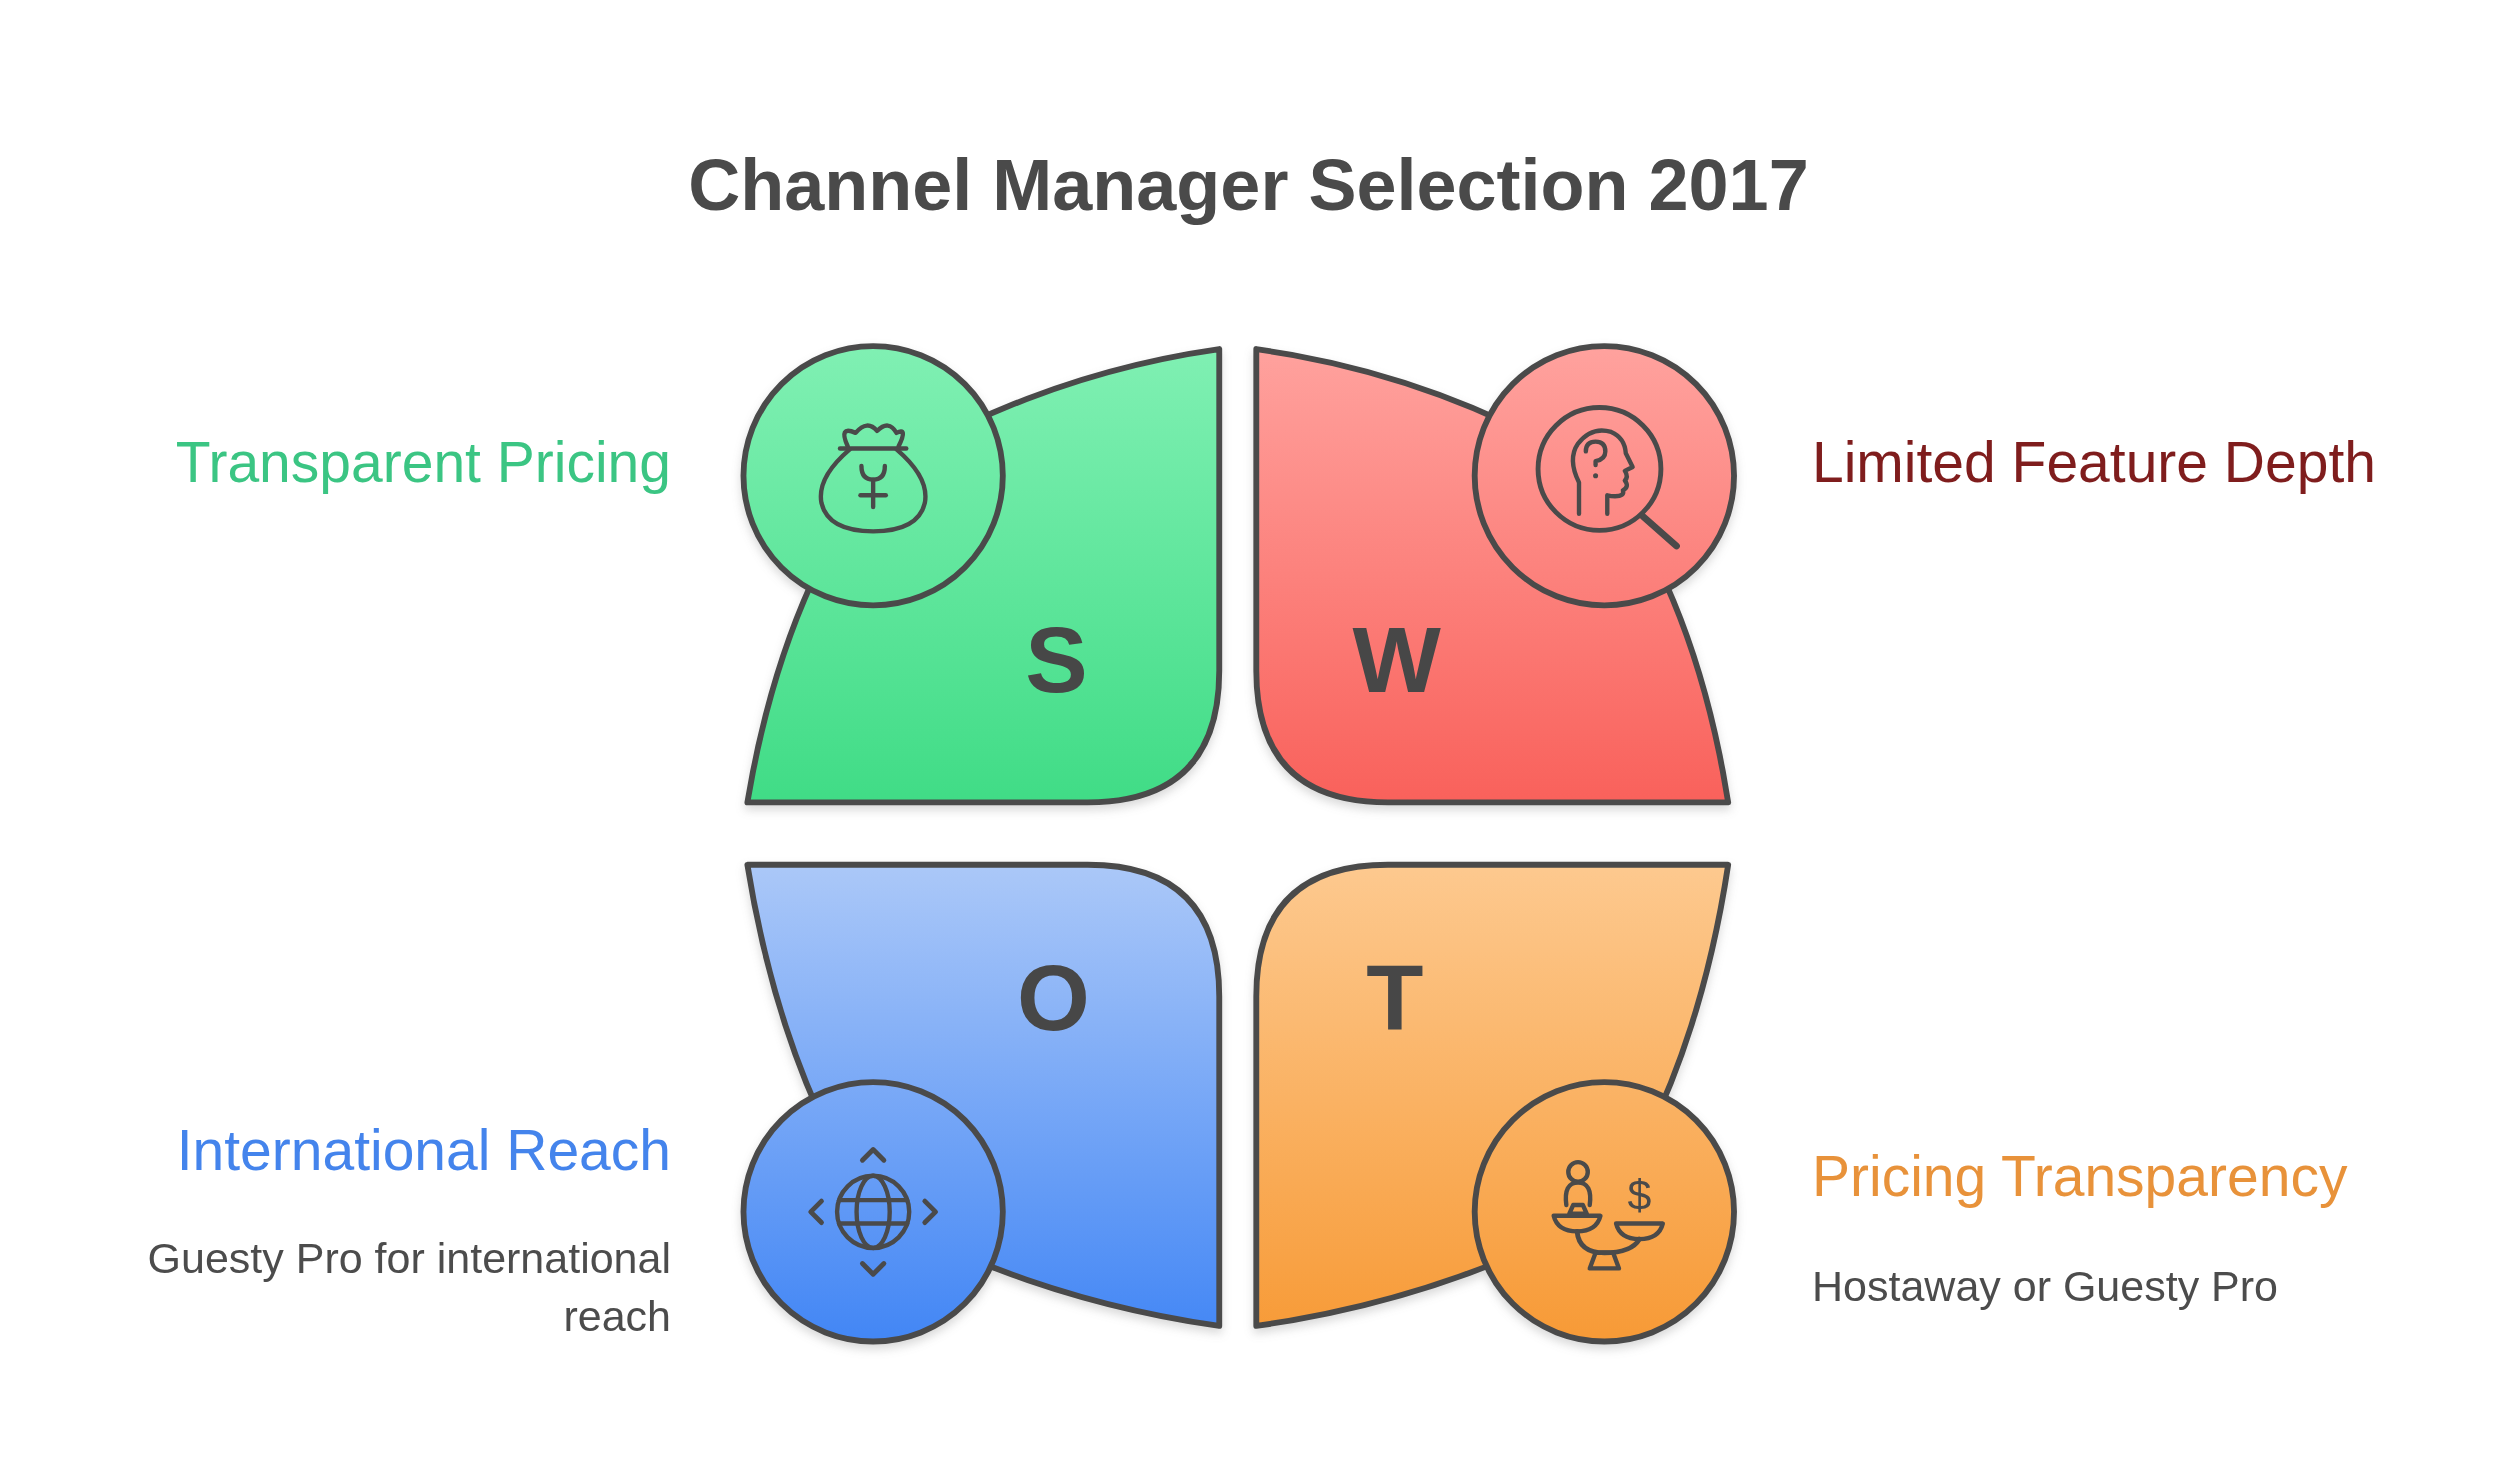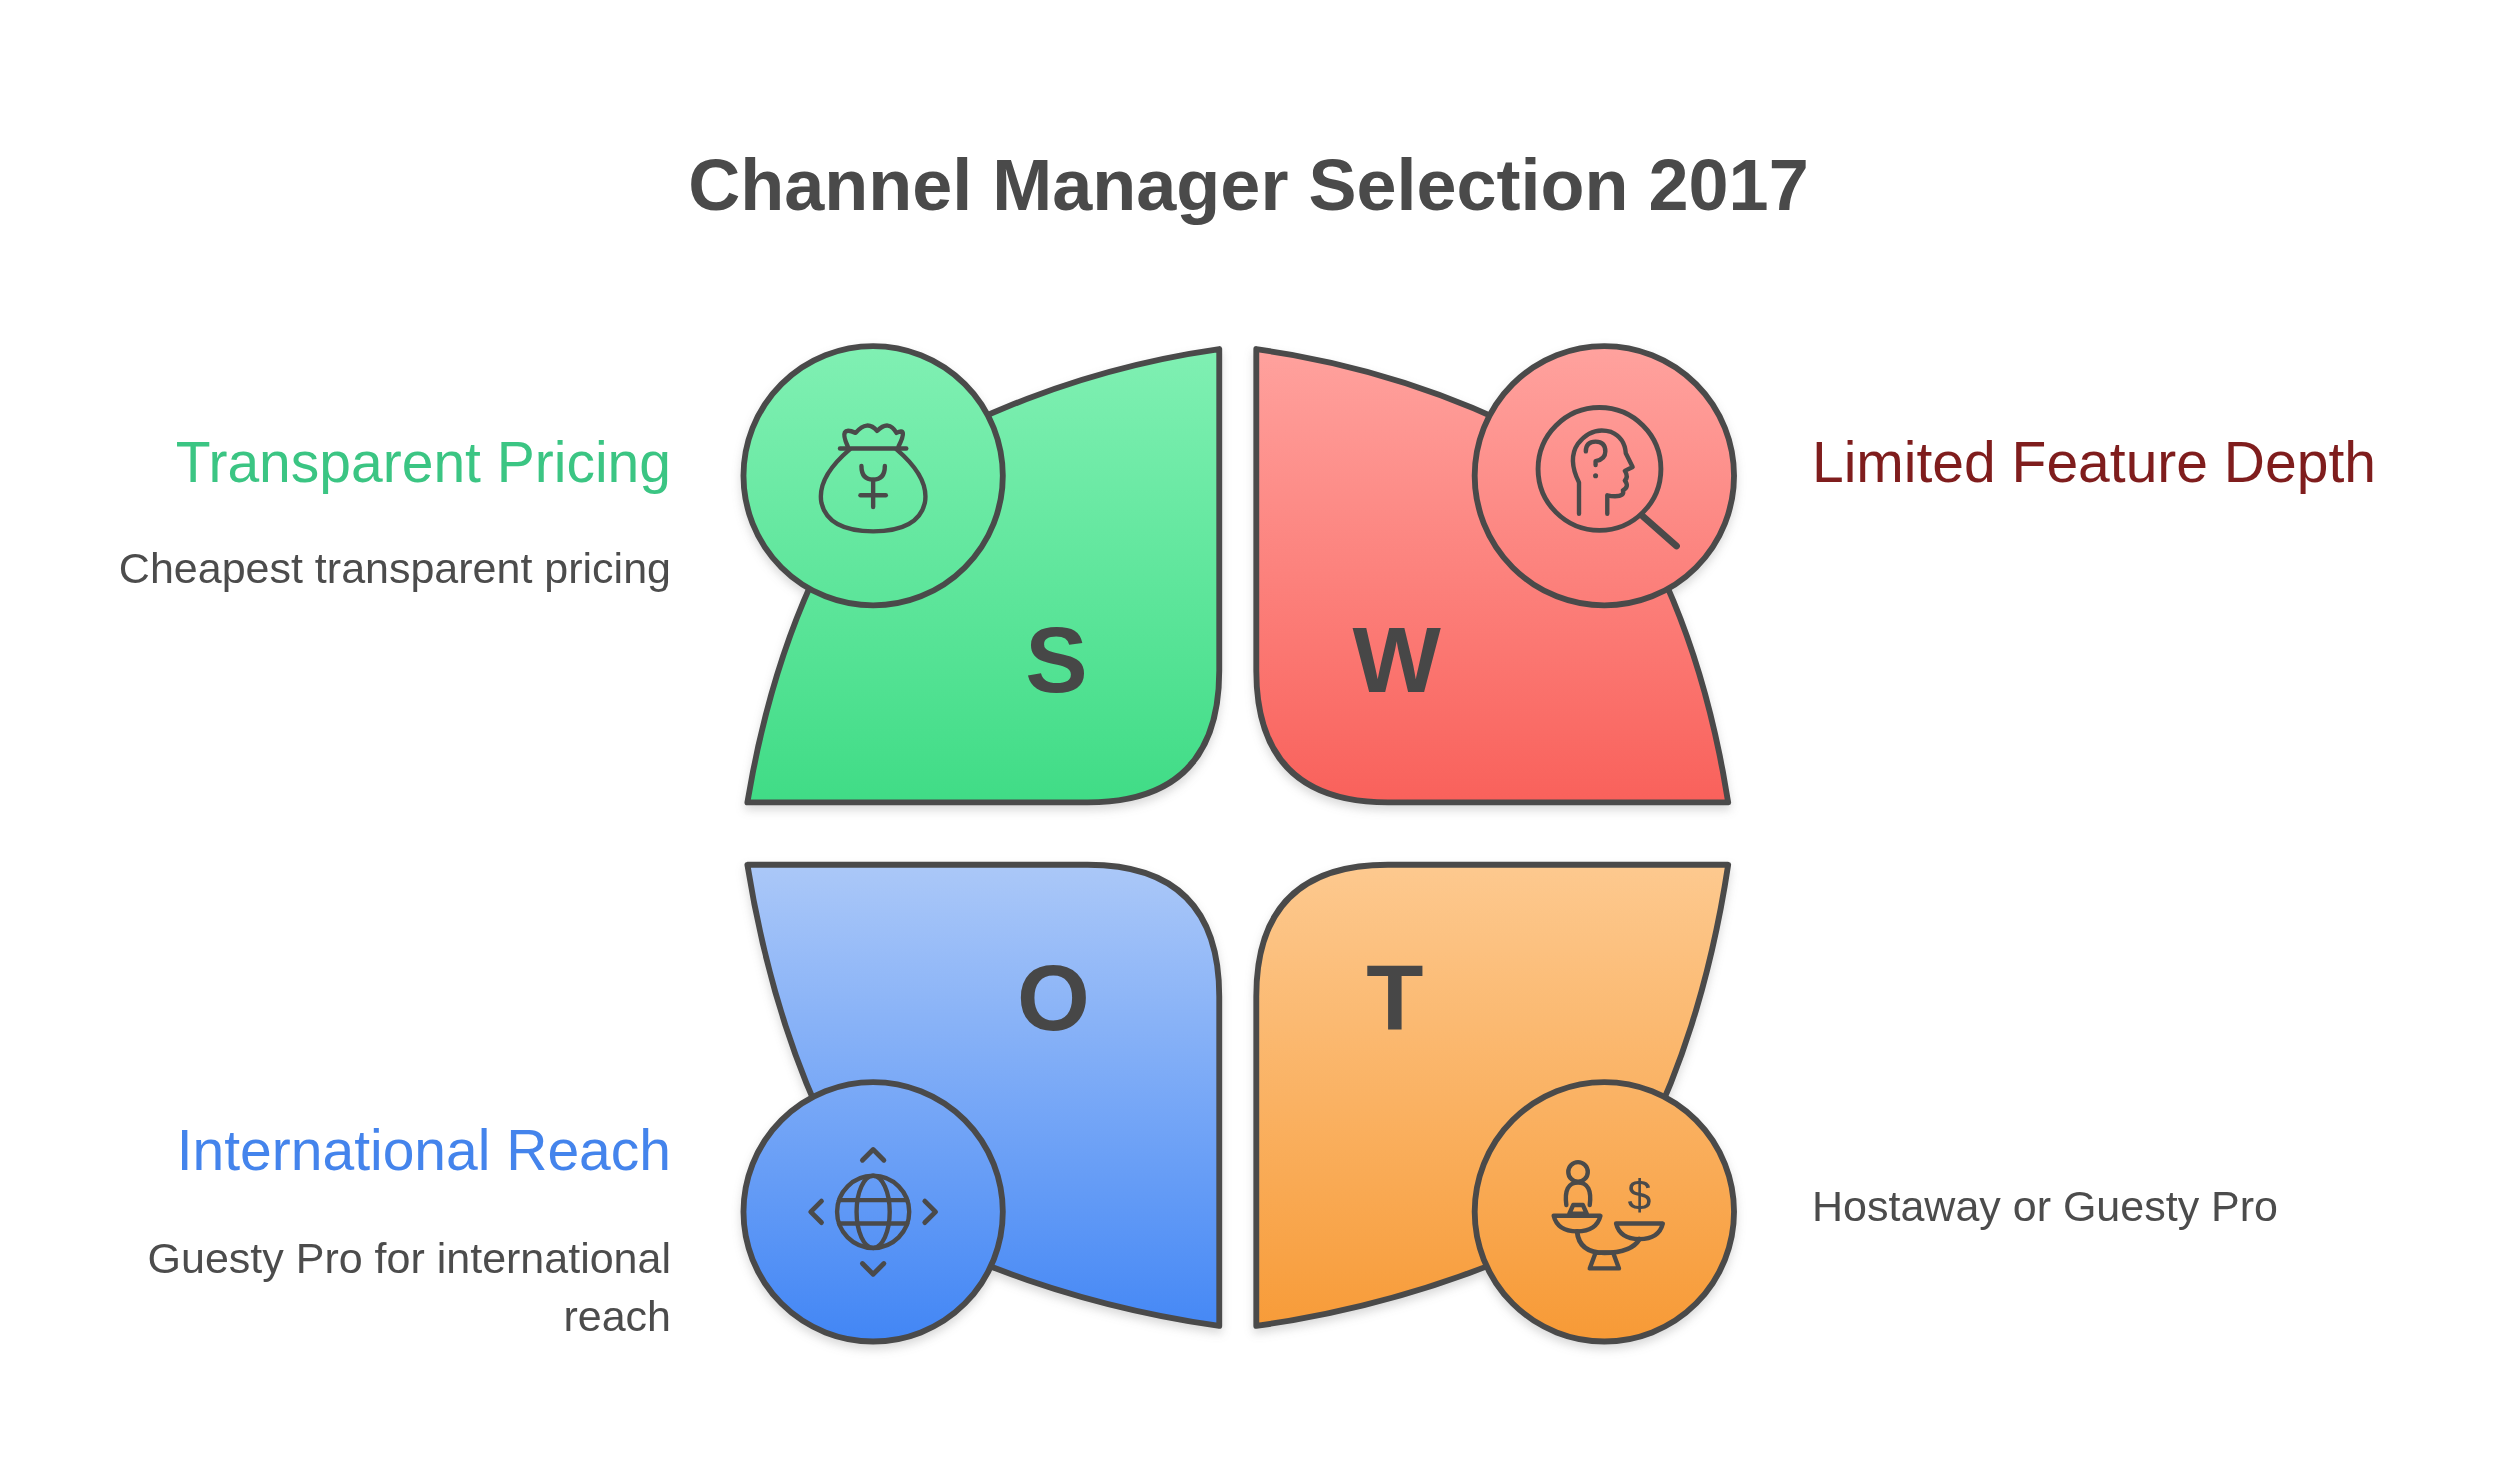--- a/index.html
+++ b/index.html
@@ -131,30 +131,30 @@
         <path d="M -28,20 Q -26,42 0,42 Q 28,42 36,28" stroke-width="5"></path>
         <path d="M -15,58 L 15,58 L 9,42 L -9,42 Z"></path>
         <text class="icon-glyph" x="36" y="-2" text-anchor="middle" font-size="44" stroke="none" fill="#4a4a4a">$</text>
       </g>
       <text class="petal-letter" x="1430" y="1056" text-anchor="middle">T</text>
     </g>
   </svg>
 
   <div id="block-strengths" class="label-block align-right">
     <div class="q-heading h-strengths">Transparent Pricing</div>
-    <div class="q-desc">Cheapest transparent pricing</div>
   </div>
 
   <div id="block-weaknesses" class="label-block align-left">
     <div class="q-heading h-weaknesses">Limited Feature Depth</div>
   </div>
 
   <div id="block-opportunities" class="label-block align-right">
     <div class="q-heading h-opportunities">International Reach</div>
     <div class="q-desc">Guesty Pro for international reach</div>
   </div>
 
   <div id="block-threats" class="label-block align-left">
+    <div class="q-heading h-threats">Pricing Transparency</div>
     <div class="q-desc">Hostaway or Guesty Pro</div>
   </div>
 
 </div>
 
 
 </body></html>

